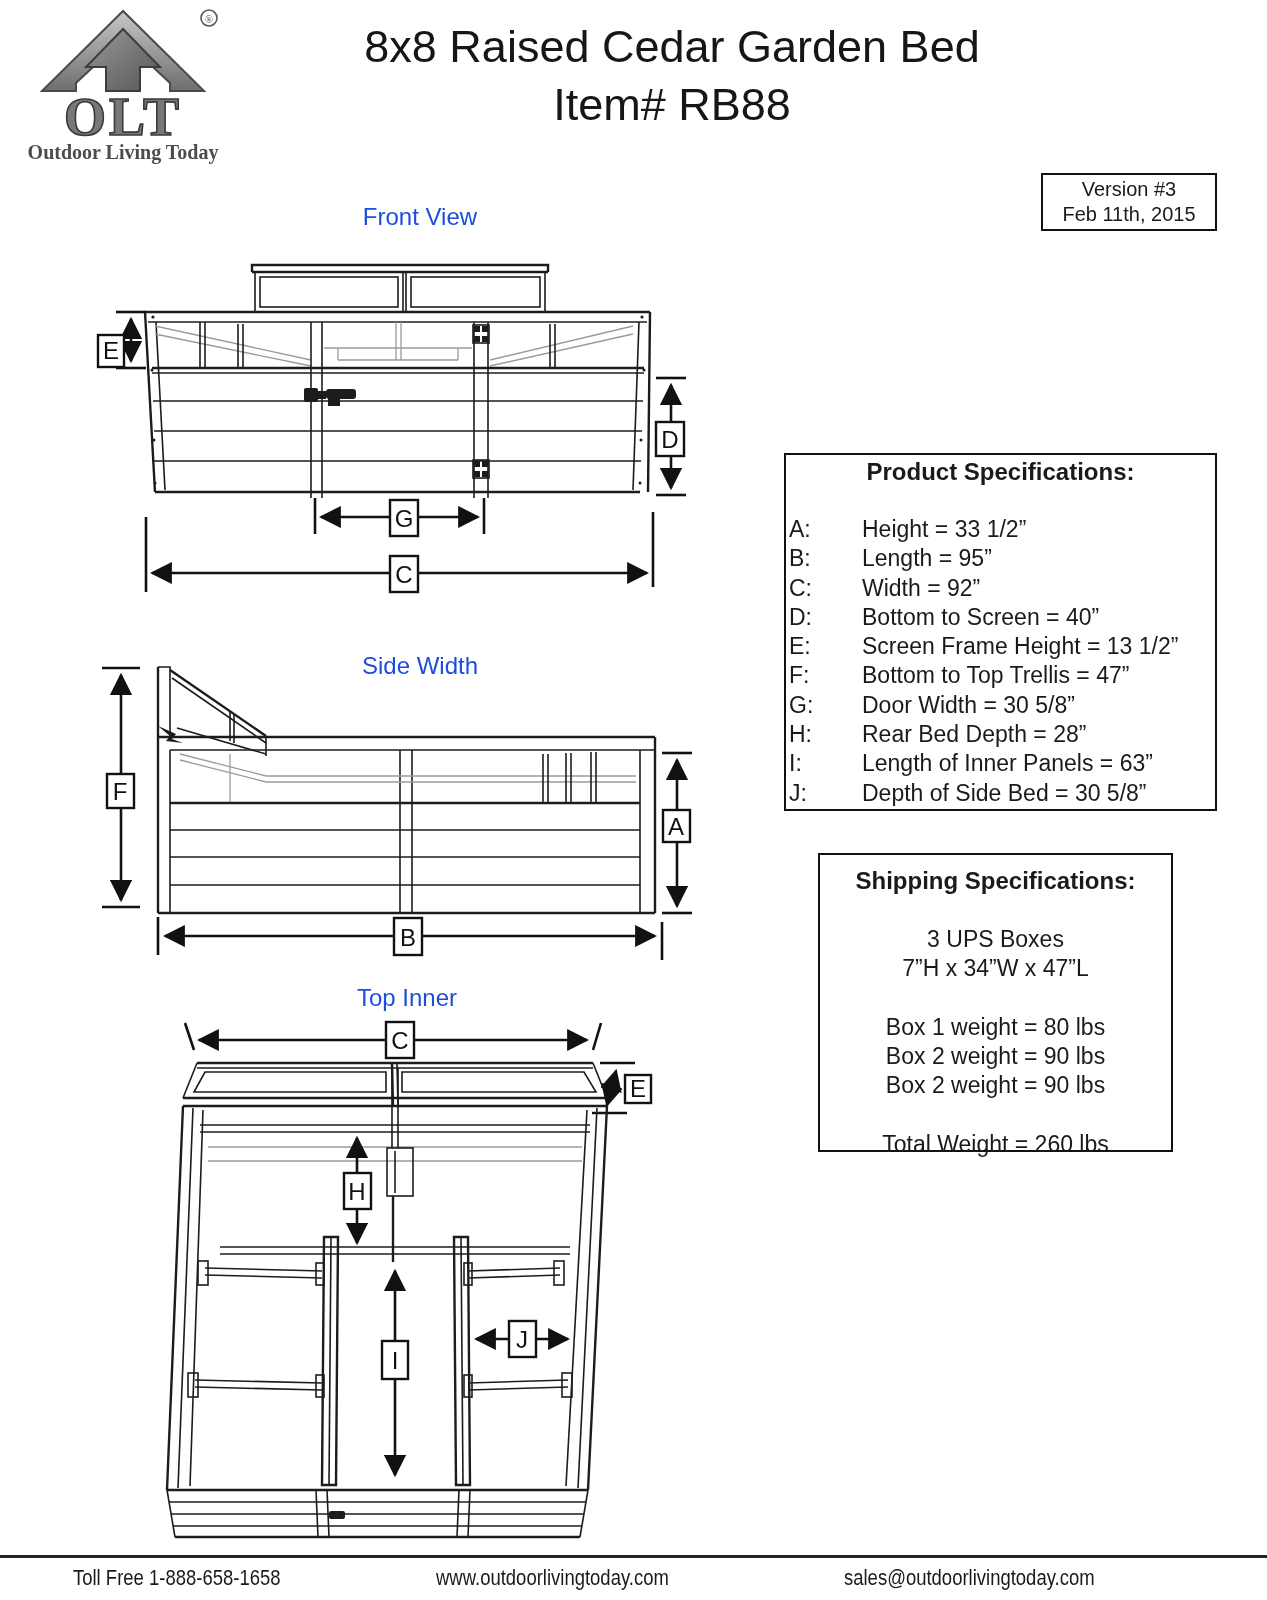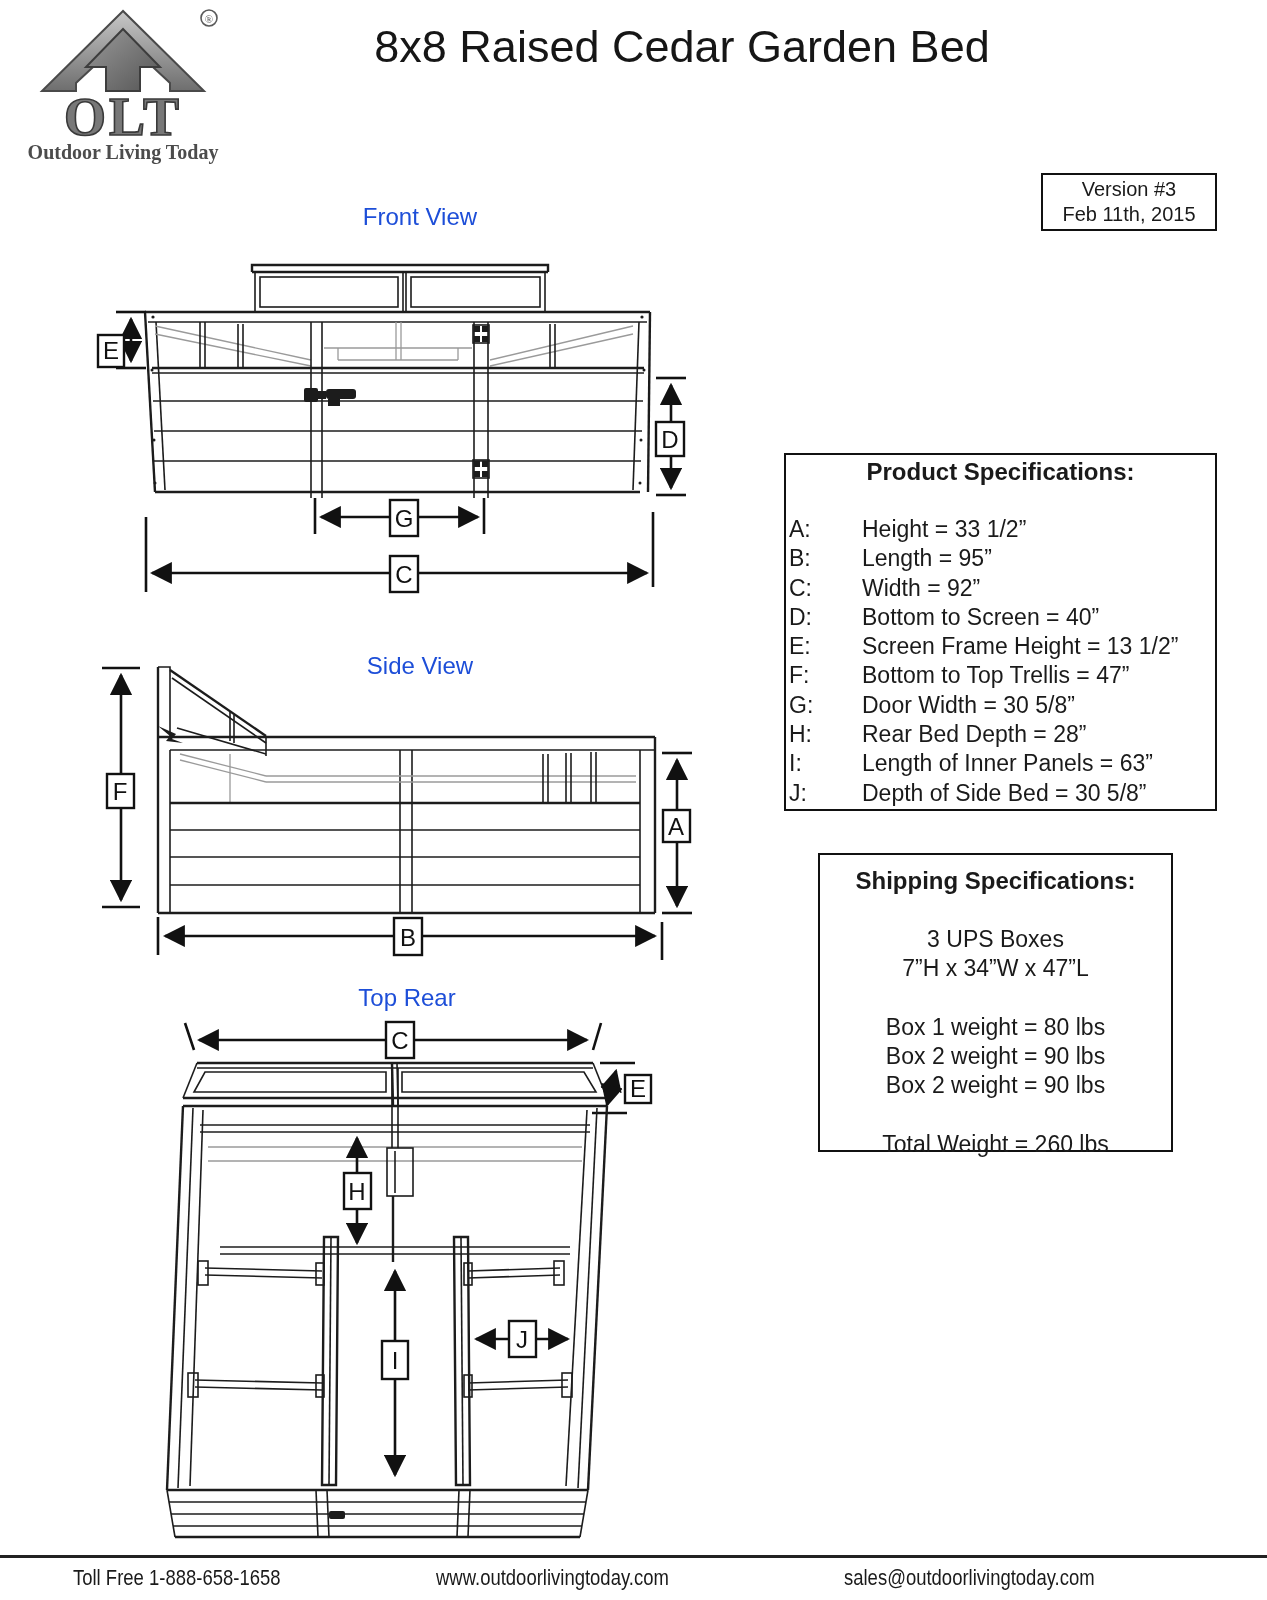--- a/index.html
+++ b/index.html
@@ -1,20 +1,20 @@
 <!DOCTYPE html>
 <html><head>
 <meta charset="utf-8">
 <style>
   html,body{margin:0;padding:0;background:#fff;}
   #page{position:relative;width:1267px;height:1600px;background:#fff;overflow:hidden;
         font-family:"Liberation Sans",sans-serif;color:#1a1a1a;}
   .abs{position:absolute;}
   
-  #doc-title{left:267px;top:18px;width:830px;text-align:center;font-size:45px;line-height:58px;color:#161616;}
+  #doc-title{left:257px;top:18px;width:830px;text-align:center;font-size:45px;line-height:58px;color:#161616;}
   #version-box{left:1041px;top:173px;width:172px;height:52px;border:2.5px solid #111;
                text-align:center;font-size:20px;line-height:25px;padding-top:2px;}
   
   .view-title{width:260px;text-align:center;font-size:24px;color:#1d4ed8;}
   
   #product-specs{left:784px;top:453px;width:429px;height:354px;border:2.6px solid #111;}
   #product-specs .ps-title{text-align:center;font-weight:bold;font-size:24px;margin-top:3px;}
   #ps-rows{position:absolute;left:0;top:60px;width:100%;}
   .spec-row{position:relative;height:29.3px;font-size:23px;line-height:29.3px;}
   .spec-key{position:absolute;left:3px;}
@@ -60,30 +60,31 @@
     <g>
       <circle cx="189" cy="13" r="8" fill="none" stroke="#5a5a5a" stroke-width="1.6"></circle>
       <text x="189" y="18" text-anchor="middle" font-size="11" fill="#5a5a5a" font-family="Liberation Serif,serif">®</text>
     </g>
     <text x="103" y="130" text-anchor="middle" font-family="Liberation Serif,serif" font-weight="bold" font-size="54" fill="#787878" stroke="#3a3a3a" stroke-width="1.6" letter-spacing="3">OLT</text>
     <text x="103" y="154" text-anchor="middle" font-family="Liberation Serif,serif" font-weight="bold" font-size="20" fill="#4c4c4c">Outdoor Living Today</text>
   </svg>
 
   <div class="abs" id="doc-title">
     <div>8x8 Raised Cedar Garden Bed</div>
+    <div>Item# RB88</div>
   </div>
 
   <div class="abs" id="version-box">
     <div>Version #3</div>
     <div>Feb 11th, 2015</div>
   </div>
 
   <div class="abs view-title" style="left:290px;top:203px;">Front View</div>
-  <div class="abs view-title" style="left:290px;top:652px;">Side View</div>
-  <div class="abs view-title" style="left:277px;top:984px;">Top Rear</div>
+  <div class="abs view-title" style="left:290px;top:652px;">Side Width</div>
+  <div class="abs view-title" style="left:277px;top:984px;">Top Inner</div>
 
   <svg class="abs" style="left:88px;top:240px;" width="615" height="365" viewBox="0 0 615 365">
     <defs>
       <marker id="aF" viewBox="0 0 10 10" refX="9" refY="5" markerWidth="8.5" markerHeight="8.5" orient="auto-start-reverse">
           <path d="M0,0L10,5L0,10z" fill="#111"></path>
         </marker>
     </defs>
 
     <g>
       <path class="ln2" d="M164,32 L164,25 L460,25 L460,32"></path>

